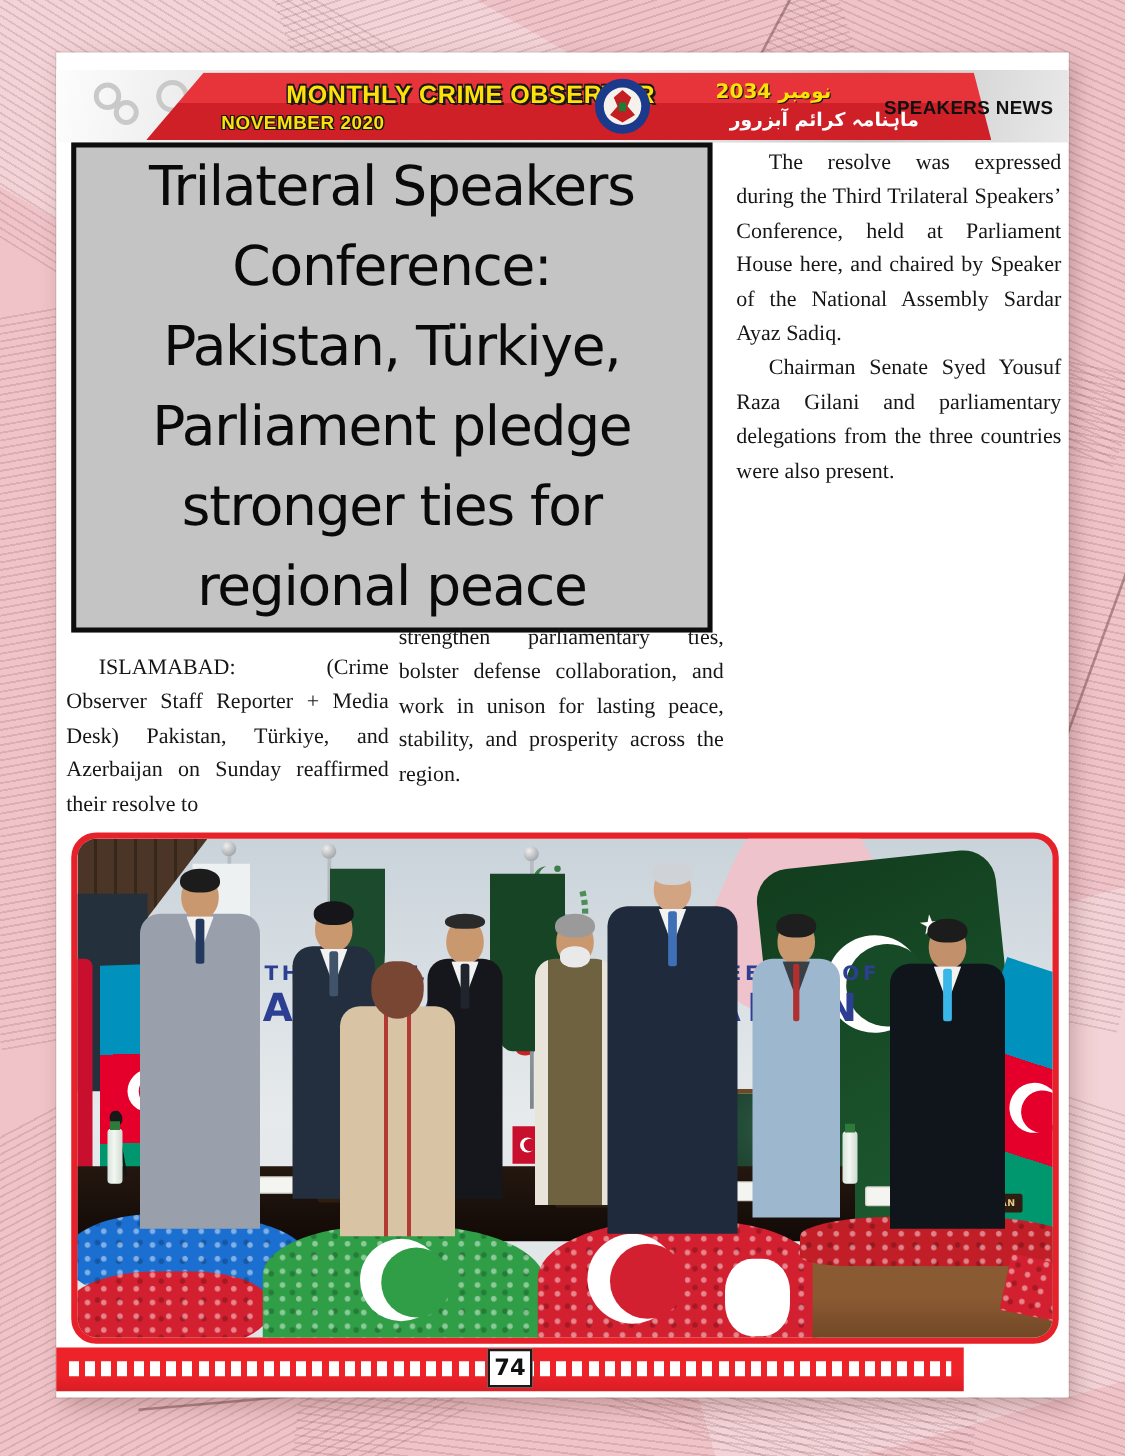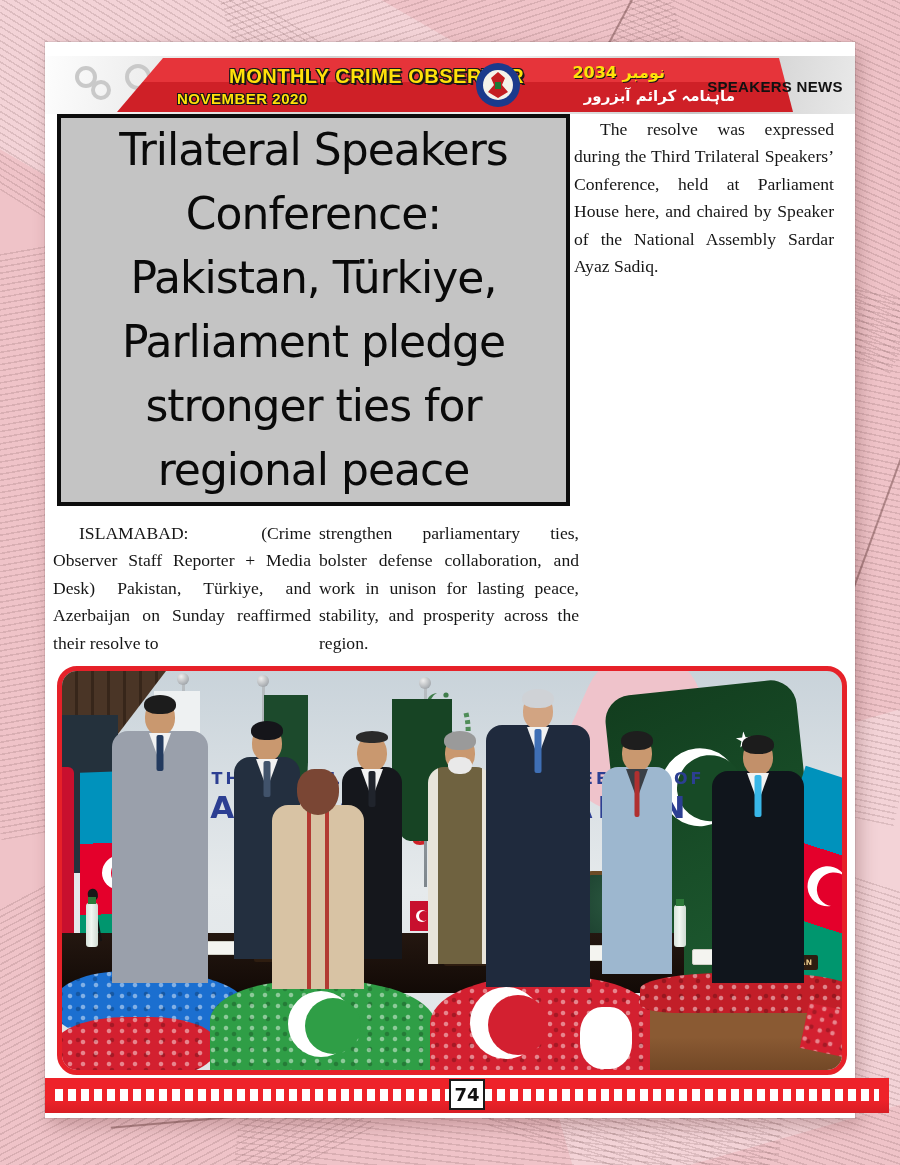--- a/index.html
+++ b/index.html
@@ -41,23 +41,23 @@
   .headline-box { position:absolute; left:12px; top:72px; width:513px; height:392px; background:#c4c4c4;
                   border:4px solid #0d0d0d; display:flex; align-items:center; justify-content:center; }
   .headline { white-space:pre-line; text-align:center; font-family:"DejaVu Sans",sans-serif;
               font-size:44px; line-height:64px; letter-spacing:-1px; color:#0a0a0a; }
 
   
   .col { position:absolute; font-family:"Liberation Serif","DejaVu Serif",serif; font-size:17.6px;
          line-height:27.4px; color:#161616; text-align:justify; }
   .col p { text-indent:26px; margin:0; }
   .col1 { left:8px;  top:478px; width:258px; }
-  .col2 { left:274px; top:478px; width:260px; }
+  .col2 { left:274px; top:454px; width:260px; }
   .col2 p { text-indent:0; }
-  .col3 { left:529px; top:74px; width:260px; }
+  .col3 { left:544px; top:74px; width:260px; }
 
   
   .photo { position:absolute; left:12px; top:624px; width:790px; height:409px; border:5px solid #e62129;
            border-radius:20px; overflow:hidden; background:linear-gradient(180deg,#c9d3da,#e6eaec 55%,#dfe4e7); }
   .photo * { position:absolute; }
   .ph-wood { left:0; top:0; width:104px; height:132px;
              background:repeating-linear-gradient(90deg,#4a3526 0 13px,#37261a 13px 16px);
              clip-path:polygon(0 0,100% 0,44% 58%,0 100%); }
   .ph-window { left:0; top:44px; width:56px; height:158px; background:#24313c; }
   .ph-b1 { left:86px; top:98px;  width:620px; text-align:center; font-size:16px; font-weight:800;
@@ -101,21 +101,21 @@
               background:#e9e9e9; z-index:4; }
   .fem .pr-hair { width:42px; height:46px; border-radius:50% 50% 60% 60%; }
   .fem .pr-head { top:10px; }
 
   .fl { background-image:radial-gradient(circle at 3px 3px, rgba(255,255,255,.45) 1.8px, transparent 2.7px),
                           radial-gradient(circle at 7px 8px, rgba(0,0,0,.22) 1.8px, transparent 2.7px);
         background-size:13px 11px,17px 15px; }
   .desk { background:linear-gradient(180deg,#a87748 0 8%,#8a5a33 8% 45%,#6b4222); }
 
   
-  .ft { position:absolute; left:0; top:1036px; width:844px; height:35px;
+  .ft { position:absolute; left:0; top:1036px; width:726px; height:35px;
         background:linear-gradient(180deg,#ee2229 0 62%,#d81d24); }
   .ft-strip { position:absolute; left:10px; right:10px; top:11px; height:12px;
               background:repeating-linear-gradient(90deg,#fff 0 8px, transparent 8px 13px); }
   .ft-num { position:absolute; left:calc(50% - 18px); top:1px; width:36px; height:31px; background:#fff;
             border:2px solid #1a1a1a; text-align:center; font-weight:700; font-size:18px; line-height:27px;
             color:#111; font-family:"DejaVu Sans",sans-serif; }
 </style>
 </head>
 <body>
 
@@ -169,20 +169,21 @@
   </div>
 
   <div class="col col1">
     <p>ISLAMABAD: (Crime Observer Staff Reporter + Media Desk) Pakistan, Türkiye, and Azerbaijan on Sunday reaffirmed their resolve to</p>
   </div>
   <div class="col col2">
     <p>strengthen parliamentary ties, bolster defense collaboration, and work in unison for lasting peace, stability, and prosperity across the region.</p>
   </div>
   <div class="col col3">
     <p>The resolve was expressed during the Third Trilateral Speakers’ Conference, held at Parliament House here, and chaired by Speaker of the National Assembly Sardar Ayaz Sadiq.</p>
+    <p>Chairman Senate Syed Yousuf Raza Gilani and parliamentary delegations from the three countries were also present.</p>
   </div>
 
   <figure class="photo">
     <div class="ph-wood"></div>
     <div class="ph-window"></div>
 
     <div style="left:512px;top:-22px;width:120px;height:165px;background:#efc3cb;border-radius:60px;transform:rotate(24deg)"></div>
     <div style="left:556px;top:16px;width:192px;height:298px;background:linear-gradient(160deg,#123d1e,#1e5c31);border-radius:26px;transform:rotate(-6deg)">
       <span class="cres" style="position:absolute;left:48px;top:60px;width:78px;height:78px"></span>
       <span class="cut" style="position:absolute;left:64px;top:68px;width:66px;height:66px;background:#174a26"></span>

